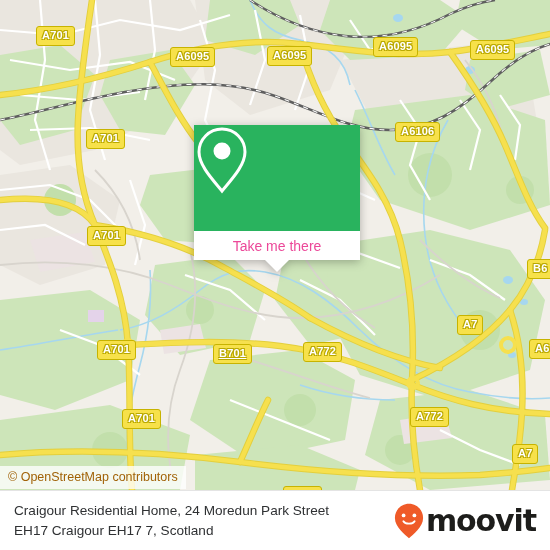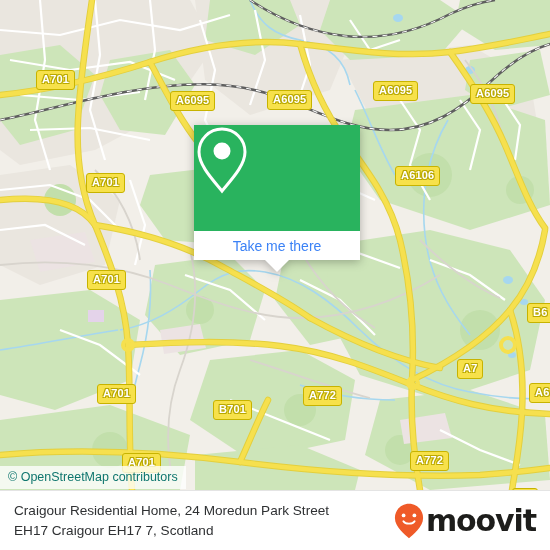--- a/index.html
+++ b/index.html
@@ -40,21 +40,20 @@
     font-family: "Liberation Sans", sans-serif;
     font-size: 11px;
     font-weight: bold;
     line-height: 1;
     padding: 3px 5px 4px 5px;
     white-space: nowrap;
     text-shadow:
       -1px -1px 0 #b9a800, 1px -1px 0 #b9a800,
       -1px  1px 0 #b9a800, 1px  1px 0 #b9a800;
     letter-spacing: 0.2px;
-    margin-top: 44px;
   }
 
   
   .popup {
     position: absolute;
     left: 194px;
     top: 125px;
     width: 166px;
     height: 135px;
     filter: drop-shadow(0 2px 5px rgba(0,0,0,0.28));
@@ -68,42 +67,42 @@
     justify-content: center;
   }
   .popup-foot {
     position: relative;
     width: 100%;
     height: 29px;
     background: #ffffff;
     display: flex;
     align-items: center;
     justify-content: center;
-    color: #3b82f6;
+    color: #ec4899;
     font-size: 14px;
     font-family: "Liberation Sans", sans-serif;
   }
   .popup-tail {
     position: absolute;
     left: 50%;
     top: 100%;
     transform: translateX(-50%);
     width: 0; height: 0;
     border-left: 12px solid transparent;
     border-right: 12px solid transparent;
     border-top: 12px solid #ffffff;
   }
 
   
   .attrib {
     position: absolute;
     left: 0;
     top: 466px;
     background: rgba(255,255,255,0.78);
-    color: #0f766e;
+    color: #a16207;
     font-size: 12.5px;
     font-family: "Liberation Sans", sans-serif;
     padding: 4px 8px 5px 8px;
     white-space: nowrap;
   }
 
   
   .footer {
     position: absolute;
     left: 0; top: 490px;
@@ -319,21 +318,21 @@
     <div class="shield" style="left:267px; top:46px;">A6095</div>
     <div class="shield" style="left:373px; top:37px;">A6095</div>
     <div class="shield" style="left:470px; top:40px;">A6095</div>
     <div class="shield" style="left:395px; top:122px;">A6106</div>
     <div class="shield" style="left:86px;  top:129px;">A701</div>
     <div class="shield" style="left:87px;  top:226px;">A701</div>
     <div class="shield" style="left:527px; top:259px;">B6</div>
     <div class="shield" style="left:457px; top:315px;">A7</div>
     <div class="shield" style="left:529px; top:339px;">A6</div>
     <div class="shield" style="left:97px;  top:340px;">A701</div>
-    <div class="shield" style="left:213px; top:356px;">B701</div>
+    <div class="shield" style="left:213px; top:344px;text-decoration:underline;">B701</div>
     <div class="shield" style="left:303px; top:342px;">A772</div>
     <div class="shield" style="left:122px; top:409px;">A701</div>
     <div class="shield" style="left:410px; top:407px;">A772</div>
     <div class="shield" style="left:512px; top:444px;">A7</div>
     <div class="shield" style="left:283px; top:486px;">A720</div>
 
     <div class="popup">
       <div class="popup-head">
         <svg width="56" height="70" viewBox="0 0 56 70">
           <path d="M28 4 C15.3 4 5 14.3 5 27 C5 41 20 56 28 66 C36 56 51 41 51 27 C51 14.3 40.7 4 28 4 Z" fill="none" stroke="#ffffff" stroke-width="3"></path>

